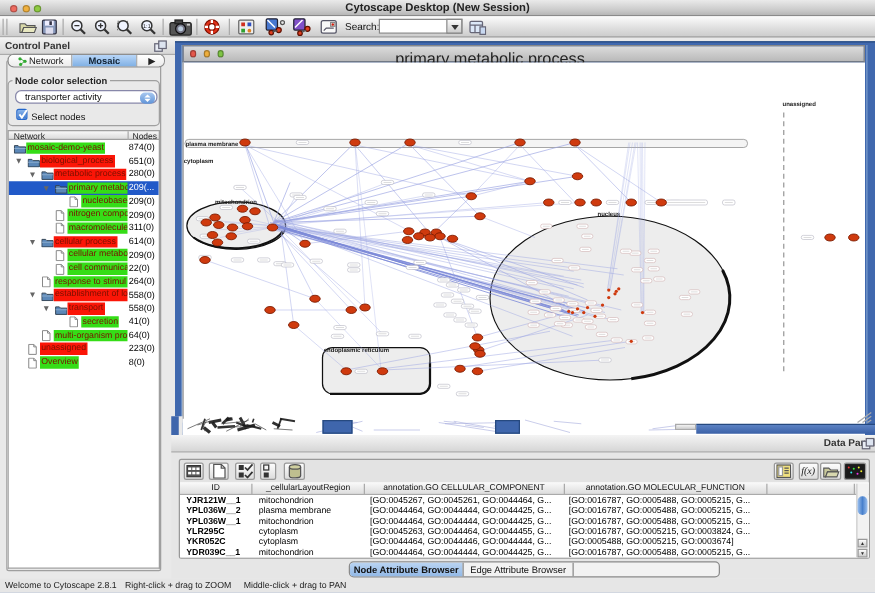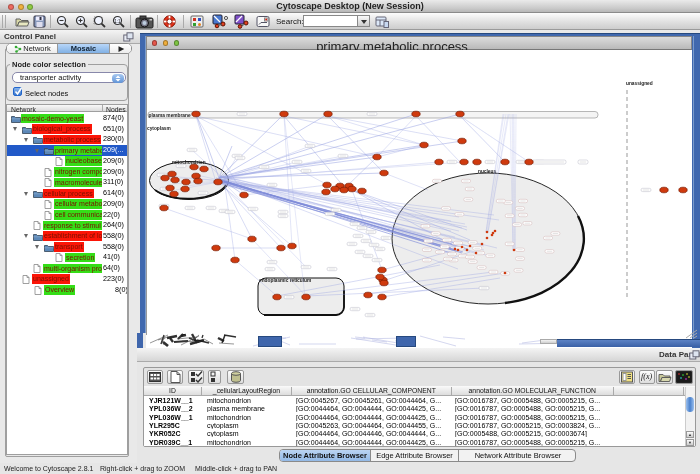--- a/index.html
+++ b/index.html
@@ -287,21 +287,21 @@
 <span class="tcount" style="">64(0)</span>
 </div>
 <div class="trow" style="top:161.8px;">
 <svg style="position:absolute;left:15px;top:1px" width="8" height="9" viewBox="0 0 8 9">
         <path d="M1 8.5 L1 0.5 L5 0.5 L7 2.5 L7 8.5 Z" fill="#fff" stroke="#888" stroke-width="0.8"></path>
         <path d="M5 0.5 L5 2.5 L7 2.5" fill="none" stroke="#888" stroke-width="0.8"></path>
       </svg>
 <span class="tlabel" style="left:25px;background:#fb1507;max-width:70px;overflow:hidden;display:inline-block;">unassigned</span>
 <span class="tcount" style="">223(0)</span>
 </div>
-<div class="trow" style="top:172.5px;margin-left:12px;">
+<div class="trow" style="top:172.5px;">
 <svg style="position:absolute;left:15px;top:1px" width="8" height="9" viewBox="0 0 8 9">
         <path d="M1 8.5 L1 0.5 L5 0.5 L7 2.5 L7 8.5 Z" fill="#fff" stroke="#888" stroke-width="0.8"></path>
         <path d="M5 0.5 L5 2.5 L7 2.5" fill="none" stroke="#888" stroke-width="0.8"></path>
       </svg>
 <span class="tlabel" style="left:25px;background:#35dd17;max-width:70px;overflow:hidden;display:inline-block;">Overview</span>
 <span class="tcount" style="">8(0)</span>
 </div>
 </div>
 <div class="abs" style="left:140px;top:33px;width:560px;height:315px;background:#4068ae;border-top:1px solid #26497f;"></div>
 <div class="abs" style="left:693px;top:36px;width:1px;height:310px;background:#7b9ccc;"></div>
@@ -1026,18 +1026,17 @@
 <div class="cell" style="left:207px;top:438.5px;width:84px;">mitochondrion</div>
 <div class="cell" style="left:296px;top:438.5px;width:153px;">[GO:0044464, GO:0044444, GO:0044425, G...</div>
 <div class="cell" style="left:455px;top:438.5px;width:157px;">[GO:0016787, GO:0005488, GO:0005215, G...</div>
 <div class="abs" style="left:685px;top:387px;width:10px;height:59px;background:#f2f2f2;border-left:1px solid #ccc;"></div>
 <div class="abs" style="left:686px;top:397px;width:8px;height:15px;border-radius:4px;background:linear-gradient(90deg,#9cc0ee,#4880cc,#9cc0ee);"></div>
 <div class="abs" style="left:686px;top:431px;width:8px;height:7px;background:linear-gradient(#fdfdfd,#ccc);border:1px solid #999;font-size:4px;text-align:center;line-height:5px;color:#333;">▲</div>
 <div class="abs" style="left:686px;top:439px;width:8px;height:7px;background:linear-gradient(#fdfdfd,#ccc);border:1px solid #999;font-size:4px;text-align:center;line-height:5px;color:#333;">▼</div>
 <div class="abs" style="left:279px;top:449px;width:297px;height:13px;background:#f2f2f2;border:1px solid #8a8a8a;border-radius:4px;overflow:hidden;font-size:7.5px;color:#111;">
     <div style="position:absolute;left:0;top:0;width:91px;height:13px;background:linear-gradient(#bad4f2,#8cb4e4);border-right:1px solid #8a8a8a;text-align:center;line-height:12px;font-weight:bold;">Node Attribute Browser</div>
     <div style="position:absolute;left:91px;top:0;width:88px;height:13px;border-right:1px solid #8a8a8a;text-align:center;line-height:12px;">Edge Attribute Browser</div>
-    <div style="position:absolute;left:179px;top:0;width:118px;height:13px;text-align:center;line-height:12px;">Network Attribute Browser</div>
   </div>
 <div class="abs statusbar">
     <span style="position:absolute;left:4px;top:2px;">Welcome to Cytoscape 2.8.1</span>
     <span style="position:absolute;left:100px;top:2px;">Right-click + drag to ZOOM</span>
     <span style="position:absolute;left:195px;top:2px;">Middle-click + drag to PAN</span>
   </div>
 </body></html>

